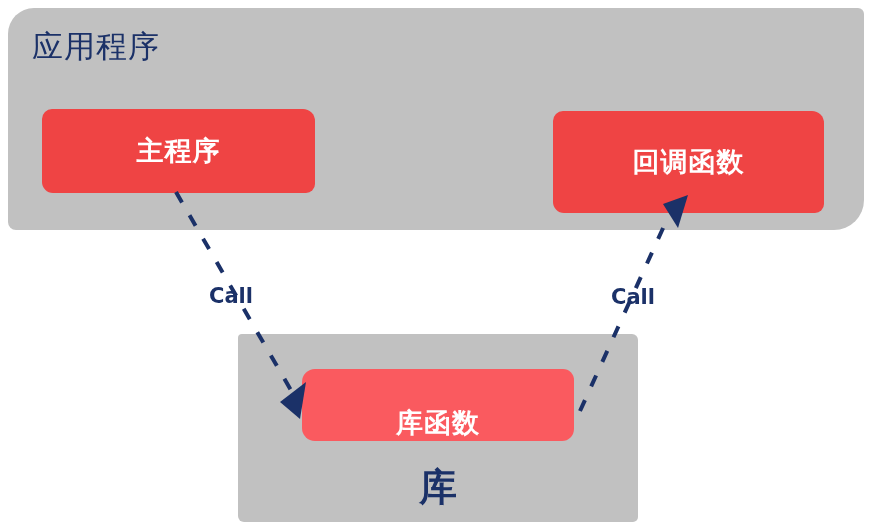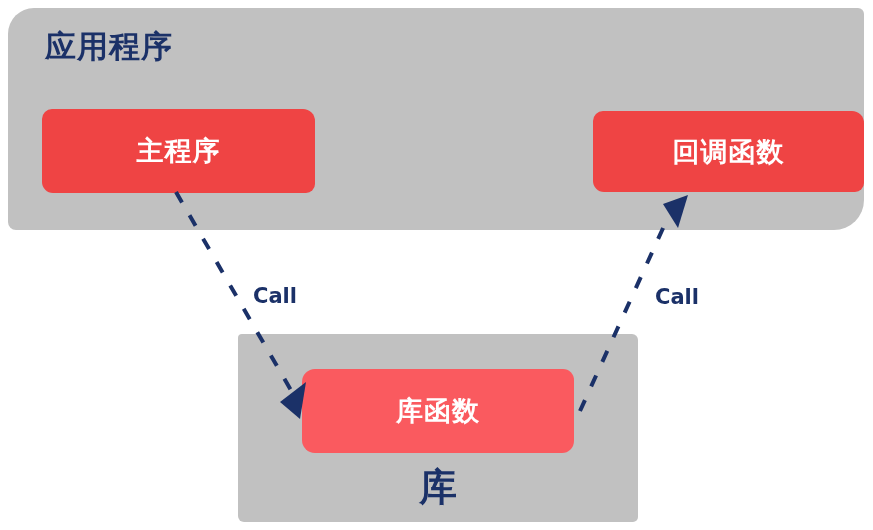--- a/index.html
+++ b/index.html
@@ -10,22 +10,22 @@
     font-family:"DejaVu Sans","Liberation Sans",sans-serif;
     overflow:hidden;
   }
   
   .app-container{
     position:absolute;left:8px;top:8px;width:856px;height:222px;
     background:#C1C1C1;
     border-radius:26px 6px 30px 8px;
   }
   .app-title{
-    position:absolute;left:37px;top:18px;
-    font-size:31px;font-weight:bold;color:#1B3168;
+    position:absolute;left:24px;top:18px;
+    font-size:31px;font-weight:normal;color:#1B3168;
     letter-spacing:1px;
   }
   
   .lib-container{
     position:absolute;left:238px;top:334px;width:400px;height:188px;
     background:#C1C1C1;
     border-radius:4px 6px 5px 6px;
   }
   .lib-title{
     position:absolute;left:238px;top:462px;width:400px;
@@ -35,30 +35,30 @@
   
   .box{
     position:absolute;
     display:flex;align-items:center;justify-content:center;
     font-weight:bold;color:#ffffff;font-size:27px;
     letter-spacing:1px;
   }
   .box.blue{background:#ef4444;border-radius:10px 12px 9px 11px;}
   .box.red{background:#FA5A5F;border-radius:13px 11px 12px 13px;}
   .box.main{left:42px;top:109px;width:273px;height:84px;}
-  .box.callback{left:553px;top:111px;width:271px;height:81px;margin-left:40px;}
-  .box.libfn{left:302px;top:369px;width:272px;height:84px;}
+  .box.callback{left:553px;top:111px;width:271px;height:102px;}
+  .box.libfn{left:302px;top:369px;width:272px;height:72px;align-items:flex-end;}
   
   .arrows{
     position:absolute;left:0;top:0;width:873px;height:530px;
     pointer-events:none;
   }
   .call-label{
     position:absolute;
-    font-size:21px;font-weight:bold;color:#1B3168;margin-left:44px;
+    font-size:21px;font-weight:bold;color:#1B3168;
   }
   .call-label.left{left:209px;top:284px;}
   .call-label.right{left:611px;top:285px;}
 </style>
 </head>
 <body>
 
 <div class="canvas">
 
   <div class="app-container">

